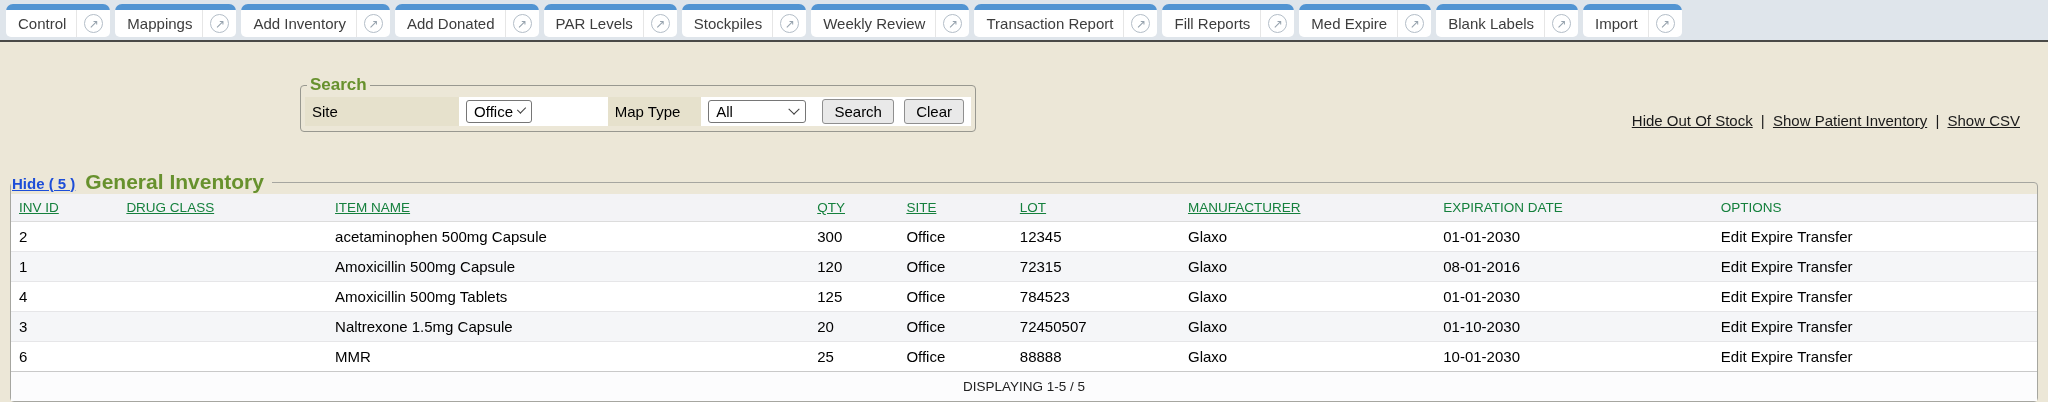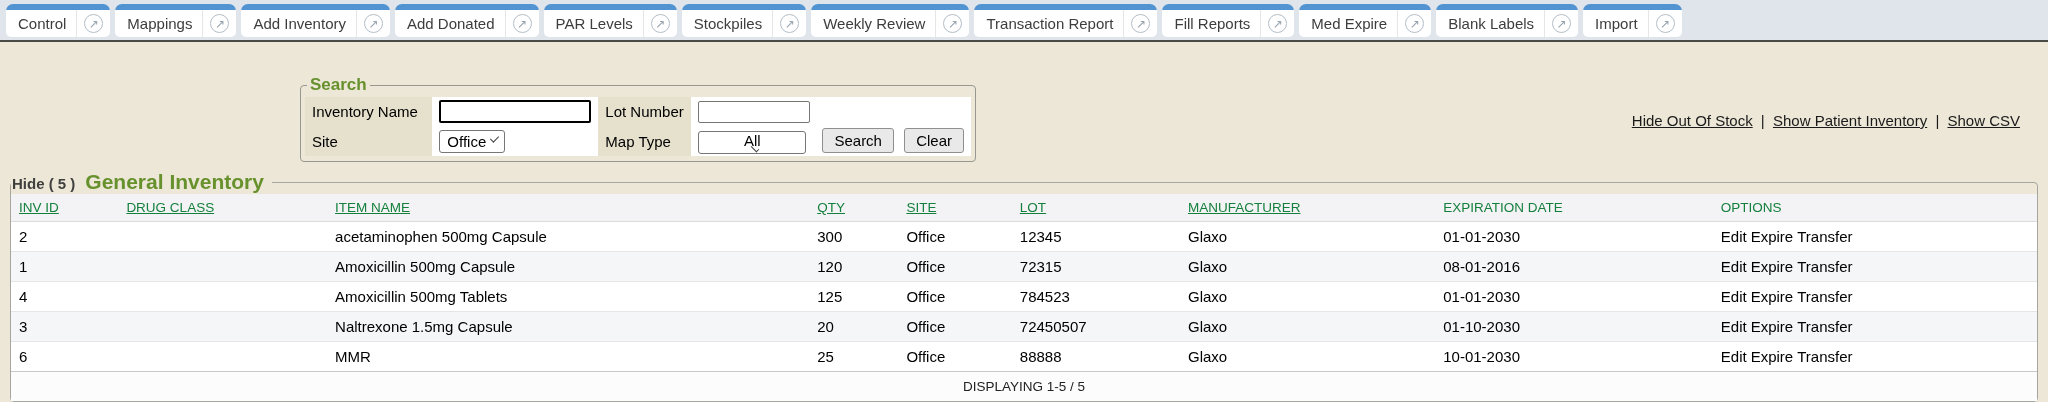--- a/index.html
+++ b/index.html
@@ -37,38 +37,38 @@
   }
   .search-legend { font-size: 17px; font-weight: bold; color: #67912d; padding: 0 3px; margin-left: 2px; }
   .search-grid { border-collapse: collapse; width: 100%; }
   .search-grid td { padding: 2px 7px; font-size: 15px; height: 29px; vertical-align: middle; white-space: nowrap; }
   .search-grid td.lbl { background: #e6e1cc; }
   .search-grid td.fld { background: #ffffff; }
   .inp-focused { border: 2px solid #000; border-radius: 2px; width: 152px; height: 23px; font-size: 15px; font-family: inherit; padding: 0 4px; outline: none; }
   .inp { border: 1px solid #767676; border-radius: 2px; width: 112px; height: 22px; font-size: 15px; font-family: inherit; padding: 0 4px; }
   .sel { display: inline-flex; align-items: center; justify-content: space-between; border: 1px solid #767676; border-radius: 3px; background: #fff; height: 23px; padding: 0 7px; font-size: 15px; cursor: default; }
   .sel-site { width: 66px; }
-  .sel-map { width: 108px; flex-direction: column; }
+  .sel-map { width: 98px; }
   .chev { width: 8px; height: 8px; border-right: 1.6px solid #3f3f3f; border-bottom: 1.6px solid #3f3f3f; transform: rotate(45deg) translate(-2px,-2px); margin-left: 6px; }
   .btn { font-size: 15px; font-family: inherit; padding: 2px 11px; height: 25px; background: #e9e9e9; border: 1px solid #8f8f8f; border-radius: 3px; color: #000; margin-left: 6px; cursor: pointer; }
   .btn-gap { margin-left: 12px; }
 
   
   .quick-links { position: absolute; top: 70px; right: 28px; font-size: 15px; color: #1a1a1a; white-space: nowrap; }
   .quick-links .ql { text-decoration: underline; cursor: pointer; }
   .quick-links .sep { text-decoration: none; padding: 0 4px; }
 
   
   .inv-fs {
     position: absolute; left: 10px; right: 10px; top: 128px;
     border: 1px solid #a6a6a0; border-radius: 4px;
     margin: 0; padding: 0; background: transparent;
   }
   .inv-legend { display: flex; align-items: baseline; gap: 10px; padding: 0 8px 0 1px; margin-left: 0; }
-  .hide-link { color: #404040; font-weight: bold; font-size: 15px; cursor: pointer; text-align: center; }
+  .hide-link { color: #1d4ed8; font-weight: bold; font-size: 15px; text-decoration: underline; cursor: pointer; text-align: center; }
   .inv-title { color: #67912d; font-weight: bold; font-size: 21px; }
 
   table.inv { width: 100%; border-collapse: collapse; table-layout: fixed; background: #ffffff; }
   table.inv thead th {
     font-size: 13.5px; color: #15803d; font-weight: normal; text-align: left;
     padding: 6px 8px; background: #f3f3f6; border-bottom: 1px solid #dcdcdc; white-space: nowrap; overflow: hidden;
   }
   table.inv thead th.sortable span { text-decoration: underline; cursor: pointer; }
   table.inv tbody td { font-size: 15px; padding: 6px 8px; white-space: nowrap; overflow: hidden; }
   table.inv tbody tr { border-bottom: 1px solid #e6e6e8; }
@@ -195,26 +195,20 @@
   <fieldset class="search-fs">
     <legend class="search-legend">Search</legend>
     <table class="search-grid">
       <colgroup>
           <col style="width:183px">
           <col style="width:166px">
           <col style="width:97px">
           <col>
         </colgroup>
       <tbody>
-          <tr>
-        <td class="lbl">Inventory Name</td>
-        <td class="fld"><input class="inp-focused" type="text" autofocus="" value="" style=""></td>
-        <td class="lbl">Lot Number</td>
-        <td class="fld"><input class="inp" type="text" value="" style=""></td>
-      </tr>
       <tr>
         <td class="lbl">Site</td>
         <td class="fld">
           <span class="sel sel-site">
             <span>Office</span>
             <span class="chev"></span>
           </span>
         </td>
         <td class="lbl">Map Type</td>
         <td class="fld">

